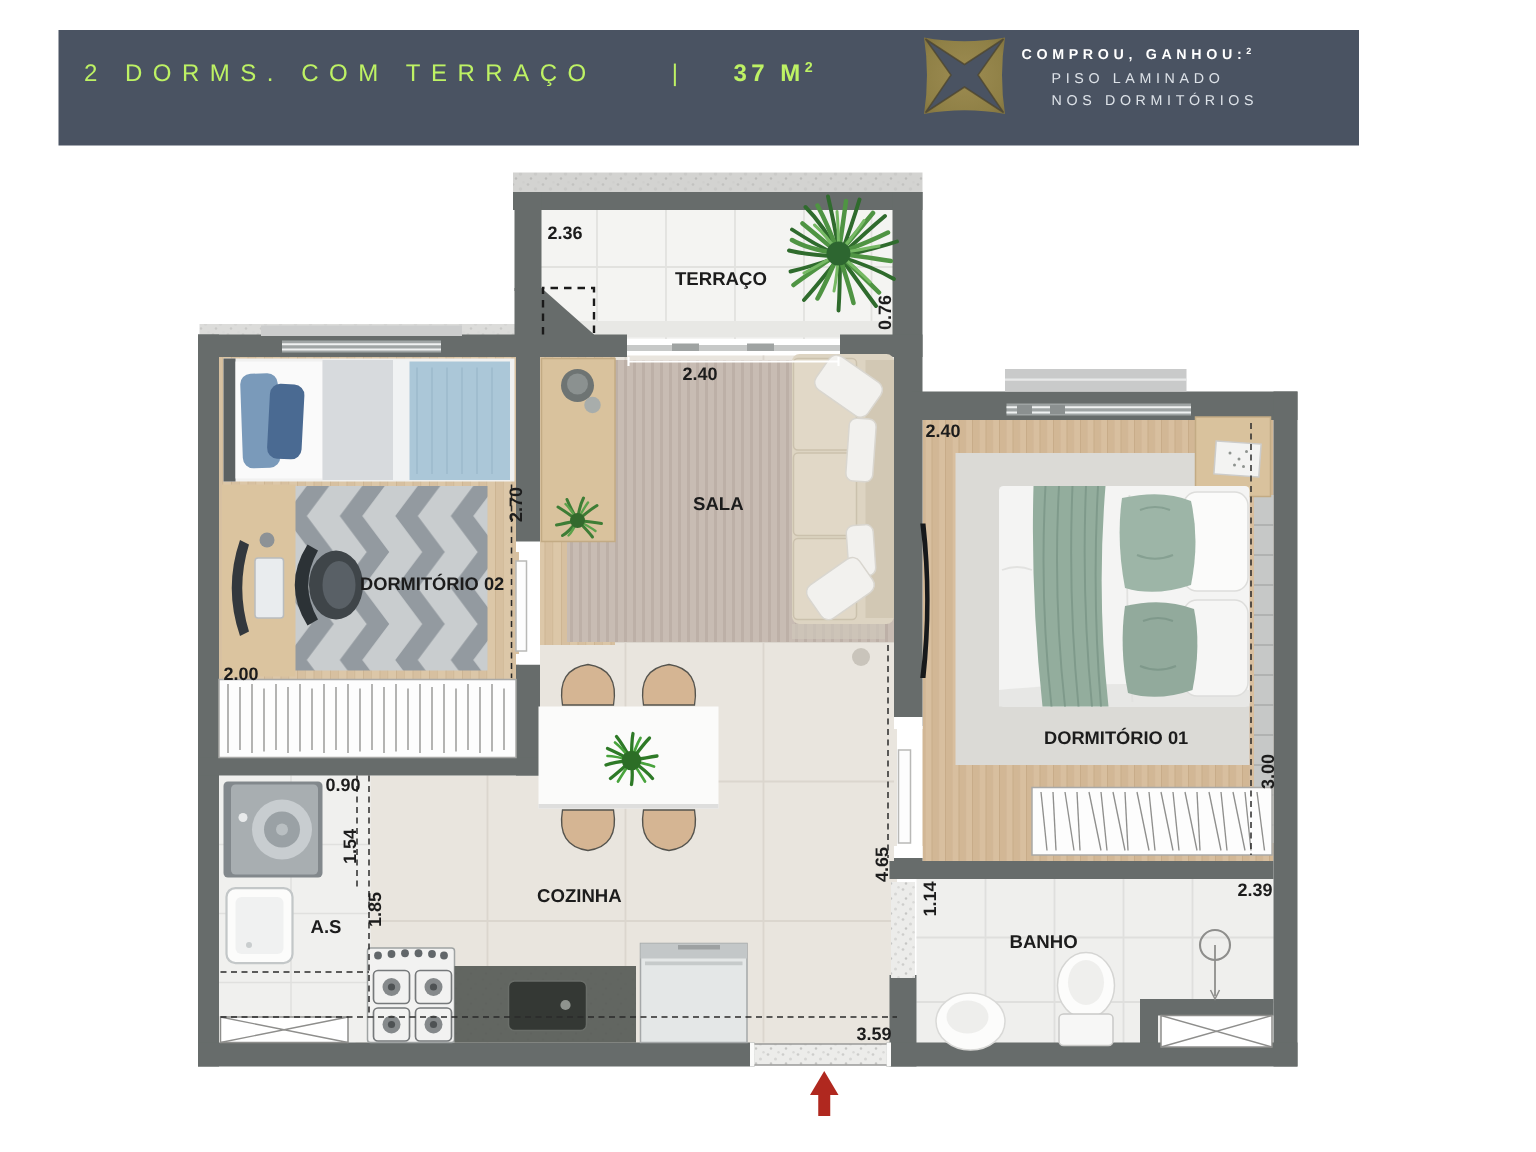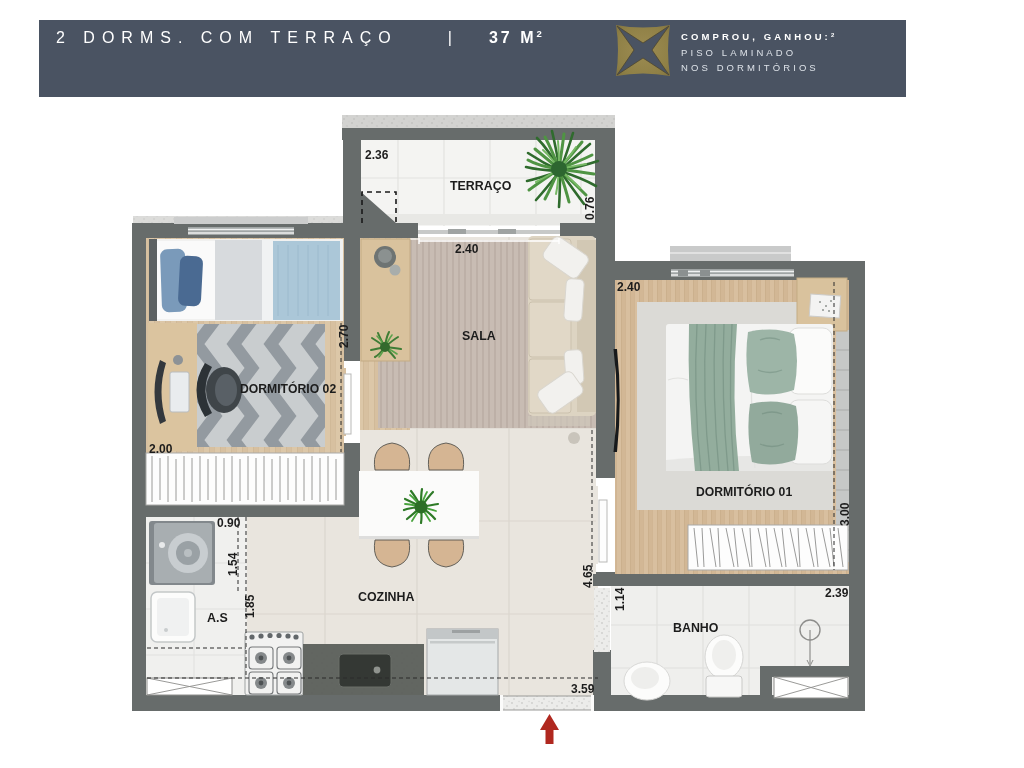--- a/index.html
+++ b/index.html
@@ -1,27 +1,27 @@
 <!DOCTYPE html>
 <html><head>
 <meta charset="utf-8">
 <style>
   html,body{margin:0;padding:0;background:#fff;}
   #page{position:relative;width:1024px;height:768px;background:#fff;overflow:hidden;
         font-family:"Liberation Sans",sans-serif;}
   #hdr{position:absolute;left:39px;top:20px;width:867px;height:77px;background:#4a5362;}
-  #t1{position:absolute;left:17px;top:8px;color:#ffffff;font-size:16px;font-weight:normal;
+  #t1{position:absolute;left:17px;top:20px;color:#bef264;font-size:16px;font-weight:normal;
       letter-spacing:7px;white-space:nowrap;}
   #t1 .sup{font-size:9.5px;vertical-align:6px;letter-spacing:1px;}
   #t1 .bar{padding:0 37px 0 50px;letter-spacing:0;}
   #t1 .m2{font-weight:bold;letter-spacing:3px;}
   #rt{position:absolute;left:642px;top:8px;color:#fff;font-size:9.5px;line-height:15.5px;
       letter-spacing:3.1px;white-space:nowrap;}
   #rt b{font-weight:bold;}
-  #rt .l2{color:#dde2e8;font-weight:normal;}
+  #rt .l2{color:#dde2e8;font-weight:normal;margin-left:20px;}
   svg text{font-family:"Liberation Sans",sans-serif;font-weight:bold;fill:#1c1c1c;}
 </style>
 </head>
 <body>
 <div id="page">
   <div id="hdr">
     <div id="t1">2&nbsp;DORMS.&nbsp;COM&nbsp;TERRAÇO<span class="bar">|</span><span class="m2">37 M<span class="sup">2</span></span></div>
     <svg style="position:absolute;left:576px;top:4px" width="56" height="53" viewBox="0 0 56 53">
       <defs>
           <radialGradient id="gld" cx="0.5" cy="0.5" r="0.75">

